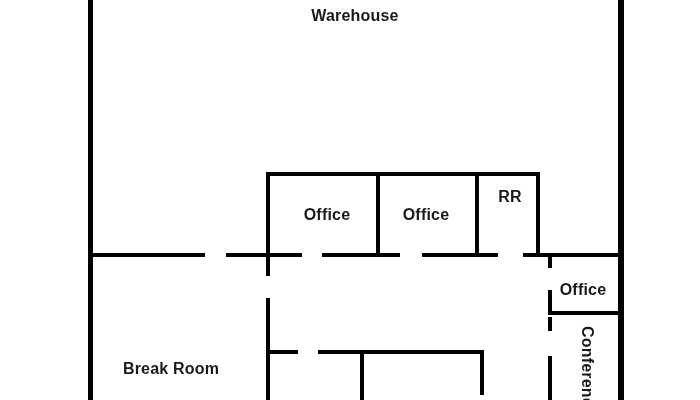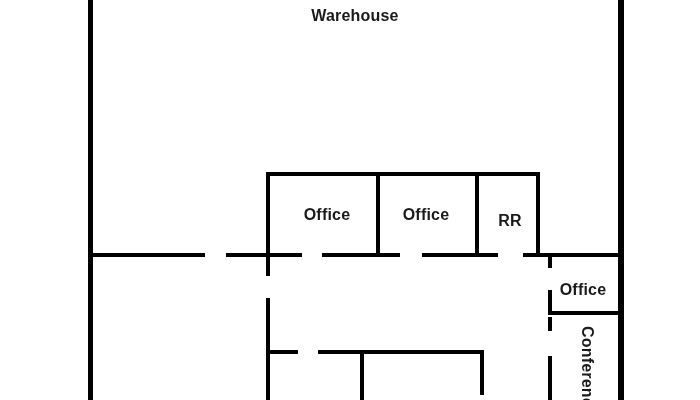--- a/index.html
+++ b/index.html
@@ -74,17 +74,18 @@
   <div class="w" style="left:548px; top:356px; width:4px;   height:44px;"></div>
 
   <div class="w" style="left:266px; top:350px; width:32px;  height:4px;"></div>
   <div class="w" style="left:318px; top:350px; width:166px; height:4px;"></div>
   <div class="w" style="left:360px; top:352px; width:4px;   height:48px;"></div>
   <div class="w" style="left:480px; top:352px; width:4px;   height:43px;"></div>
 
   <div class="lbl" style="left:355px; top:16px;">Warehouse</div>
   <div class="lbl" style="left:327px; top:215px;">Office</div>
   <div class="lbl" style="left:426px; top:215px;">Office</div>
-  <div class="lbl" style="left:510px; top:221px;text-align:center;">RR</div>
+  <div class="lbl" style="left:510px; top:197px;text-align:center;">RR</div>
   <div class="lbl" style="left:583px; top:290px;">Office</div>
+  <div class="lbl" style="left:171px; top:369px;">Break Room</div>
   <div class="lbl-v" style="left:587px; top:326px;">Conference</div>
 
 </div>
 
 </body></html>

